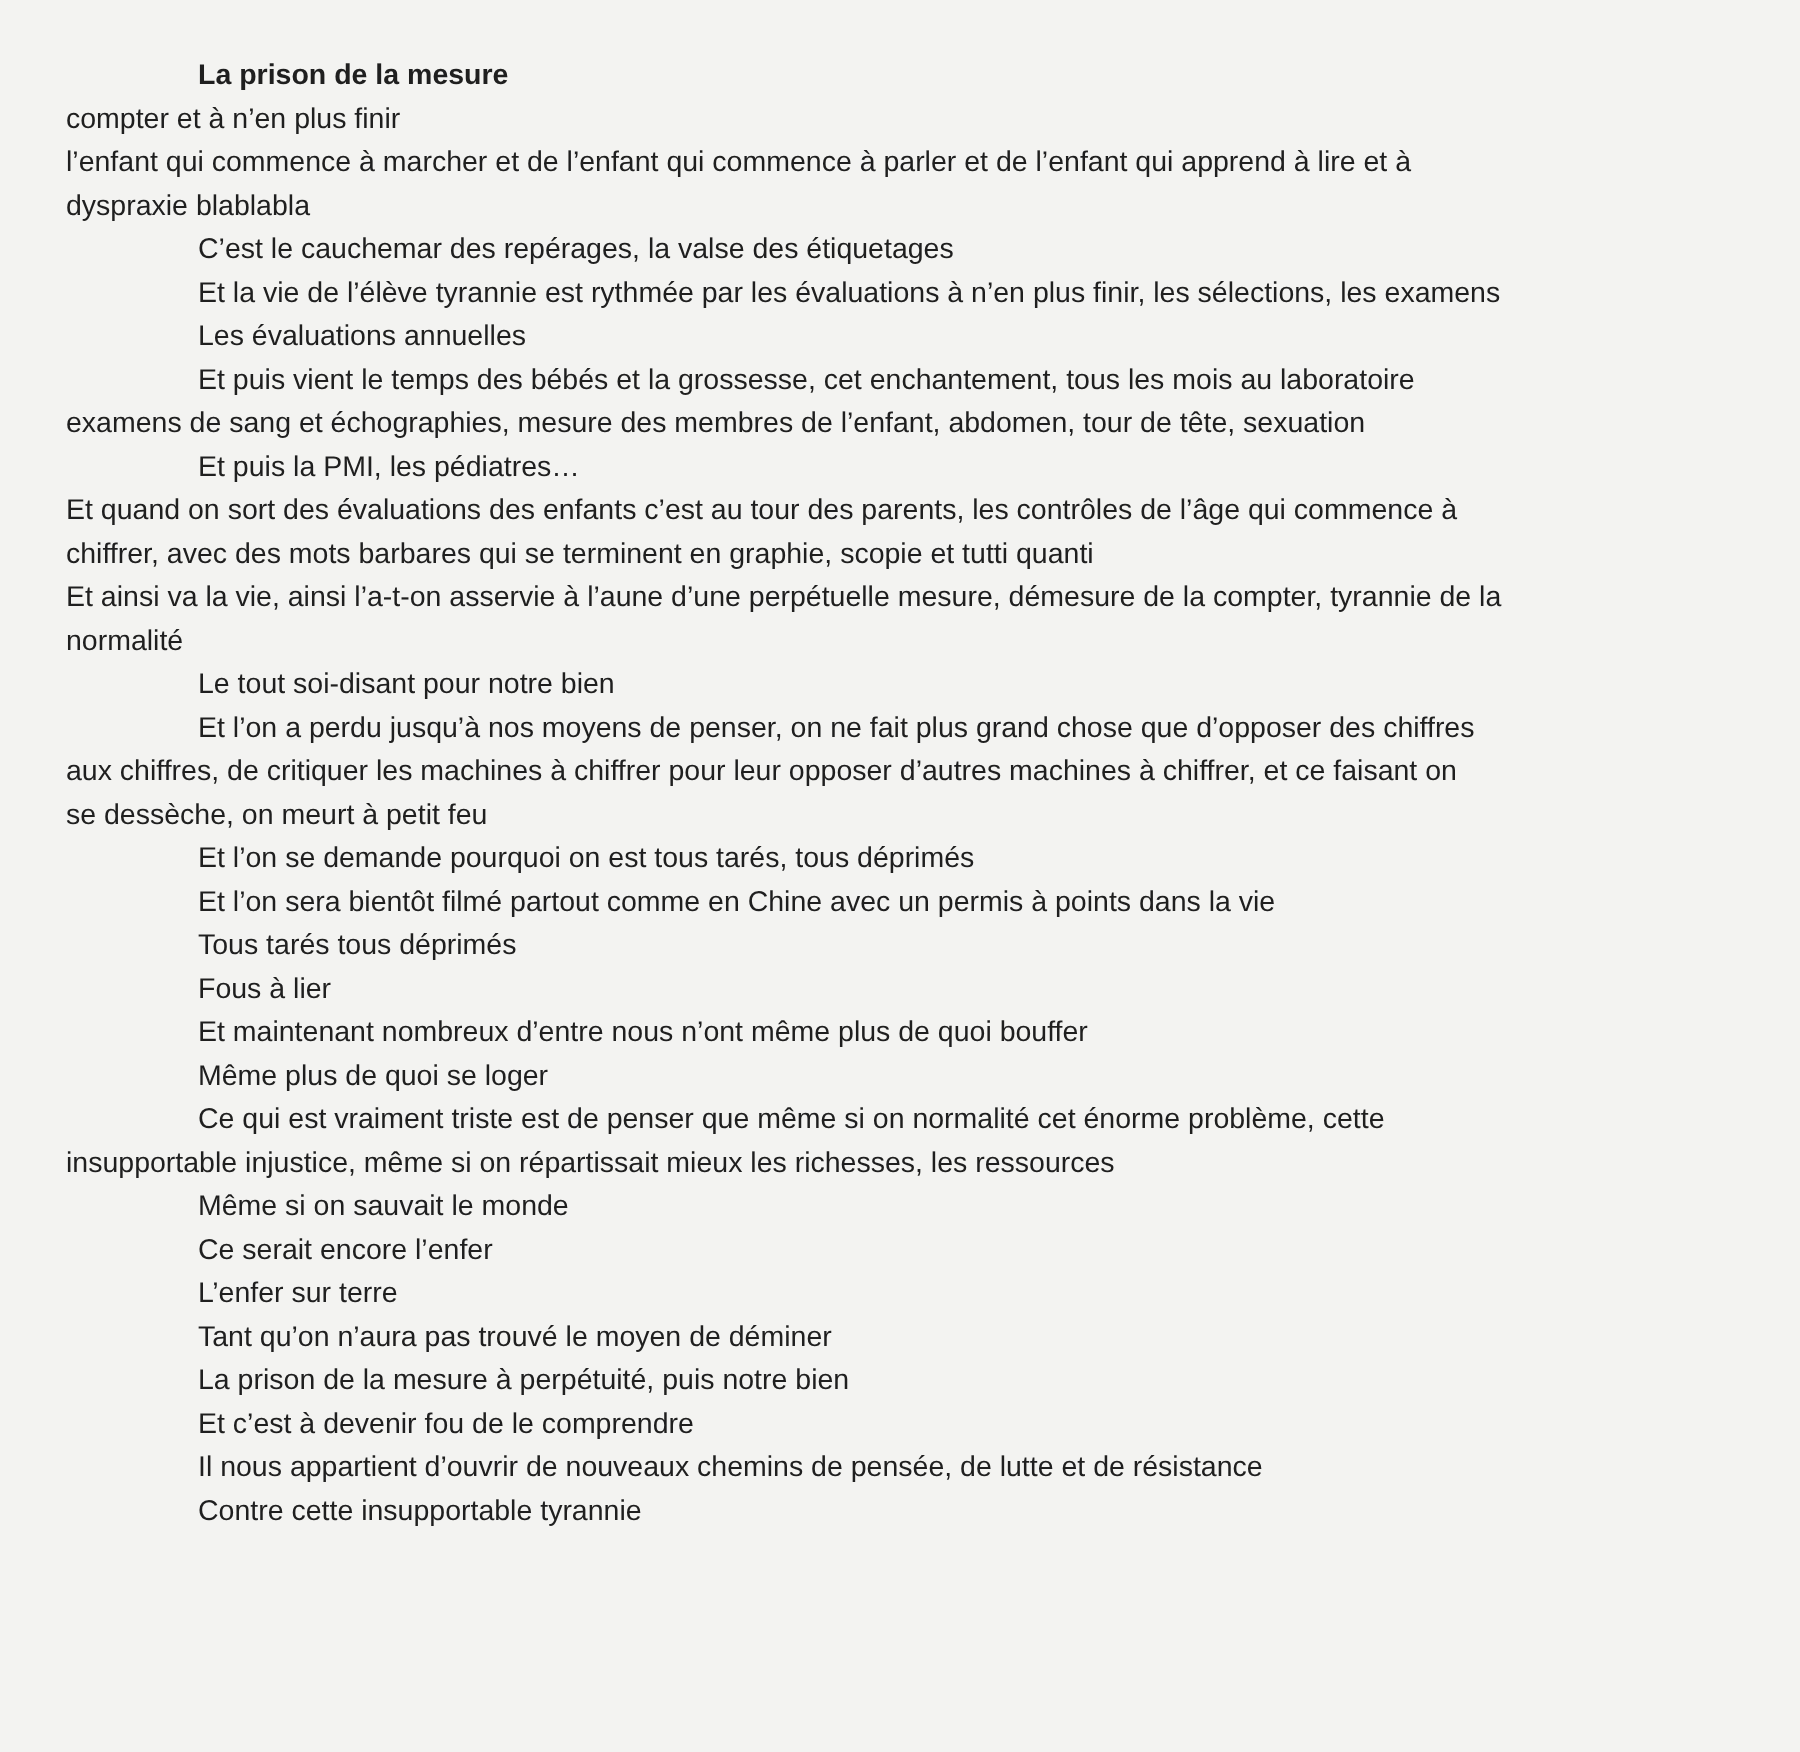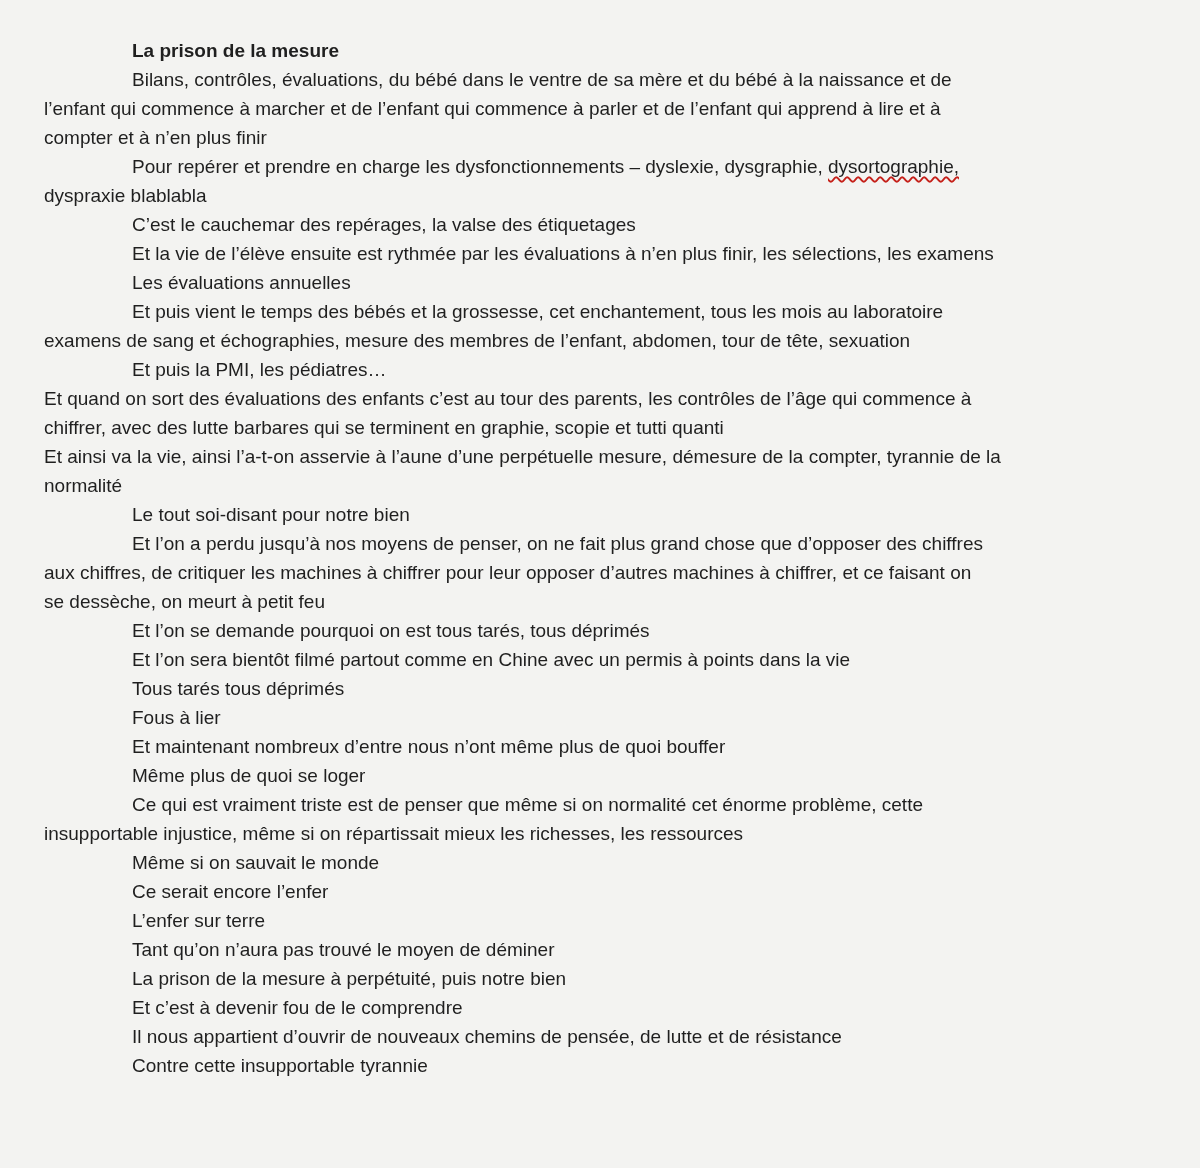--- a/index.html
+++ b/index.html
@@ -39,33 +39,31 @@
     text-underline-offset: 3px;
     text-decoration-skip-ink: none;
   }
 </style>
 </head>
 <body>
 
 <div class="doc-page">
   <div id="doc-lines">
       <div class="text-line indent bold">La prison de la mesure</div>
-      <div class="text-line indent">Bilans, contrôles, évaluations, du bébé dans le ventre de sa mère et du bébé à la naissance et de</div>
+      <div class="text-line">compter et à n’en plus finir</div>
       <div class="text-line">l’enfant qui commence à marcher et de l’enfant qui commence à parler et de l’enfant qui apprend à lire et à</div>
-      <div class="text-line">compter et à n’en plus finir</div>
-      <div class="text-line indent"><span>Pour repérer et prendre en charge les dysfonctionnements – dyslexie, dysgraphie, </span><span class="misspelled">dysortographie,</span><span></span></div>
       <div class="text-line">dyspraxie blablabla</div>
       <div class="text-line indent">C’est le cauchemar des repérages, la valse des étiquetages</div>
-      <div class="text-line indent">Et la vie de l’élève ensuite est rythmée par les évaluations à n’en plus finir, les sélections, les examens</div>
+      <div class="text-line indent">Et la vie de l’élève tyrannie est rythmée par les évaluations à n’en plus finir, les sélections, les examens</div>
       <div class="text-line indent">Les évaluations annuelles</div>
       <div class="text-line indent">Et puis vient le temps des bébés et la grossesse, cet enchantement, tous les mois au laboratoire</div>
       <div class="text-line">examens de sang et échographies, mesure des membres de l’enfant, abdomen, tour de tête, sexuation</div>
       <div class="text-line indent">Et puis la PMI, les pédiatres…</div>
       <div class="text-line">Et quand on sort des évaluations des enfants c’est au tour des parents, les contrôles de l’âge qui commence à</div>
-      <div class="text-line">chiffrer, avec des lutte barbares qui se terminent en graphie, scopie et tutti quanti</div>
+      <div class="text-line">chiffrer, avec des mots barbares qui se terminent en graphie, scopie et tutti quanti</div>
       <div class="text-line">Et ainsi va la vie, ainsi l’a-t-on asservie à l’aune d’une perpétuelle mesure, démesure de la compter, tyrannie de la</div>
       <div class="text-line">normalité</div>
       <div class="text-line indent">Le tout soi-disant pour notre bien</div>
       <div class="text-line indent">Et l’on a perdu jusqu’à nos moyens de penser, on ne fait plus grand chose que d’opposer des chiffres</div>
       <div class="text-line">aux chiffres, de critiquer les machines à chiffrer pour leur opposer d’autres machines à chiffrer, et ce faisant on</div>
       <div class="text-line">se dessèche, on meurt à petit feu</div>
       <div class="text-line indent">Et l’on se demande pourquoi on est tous tarés, tous déprimés</div>
       <div class="text-line indent">Et l’on sera bientôt filmé partout comme en Chine avec un permis à points dans la vie</div>
       <div class="text-line indent">Tous tarés tous déprimés</div>
       <div class="text-line indent">Fous à lier</div>

